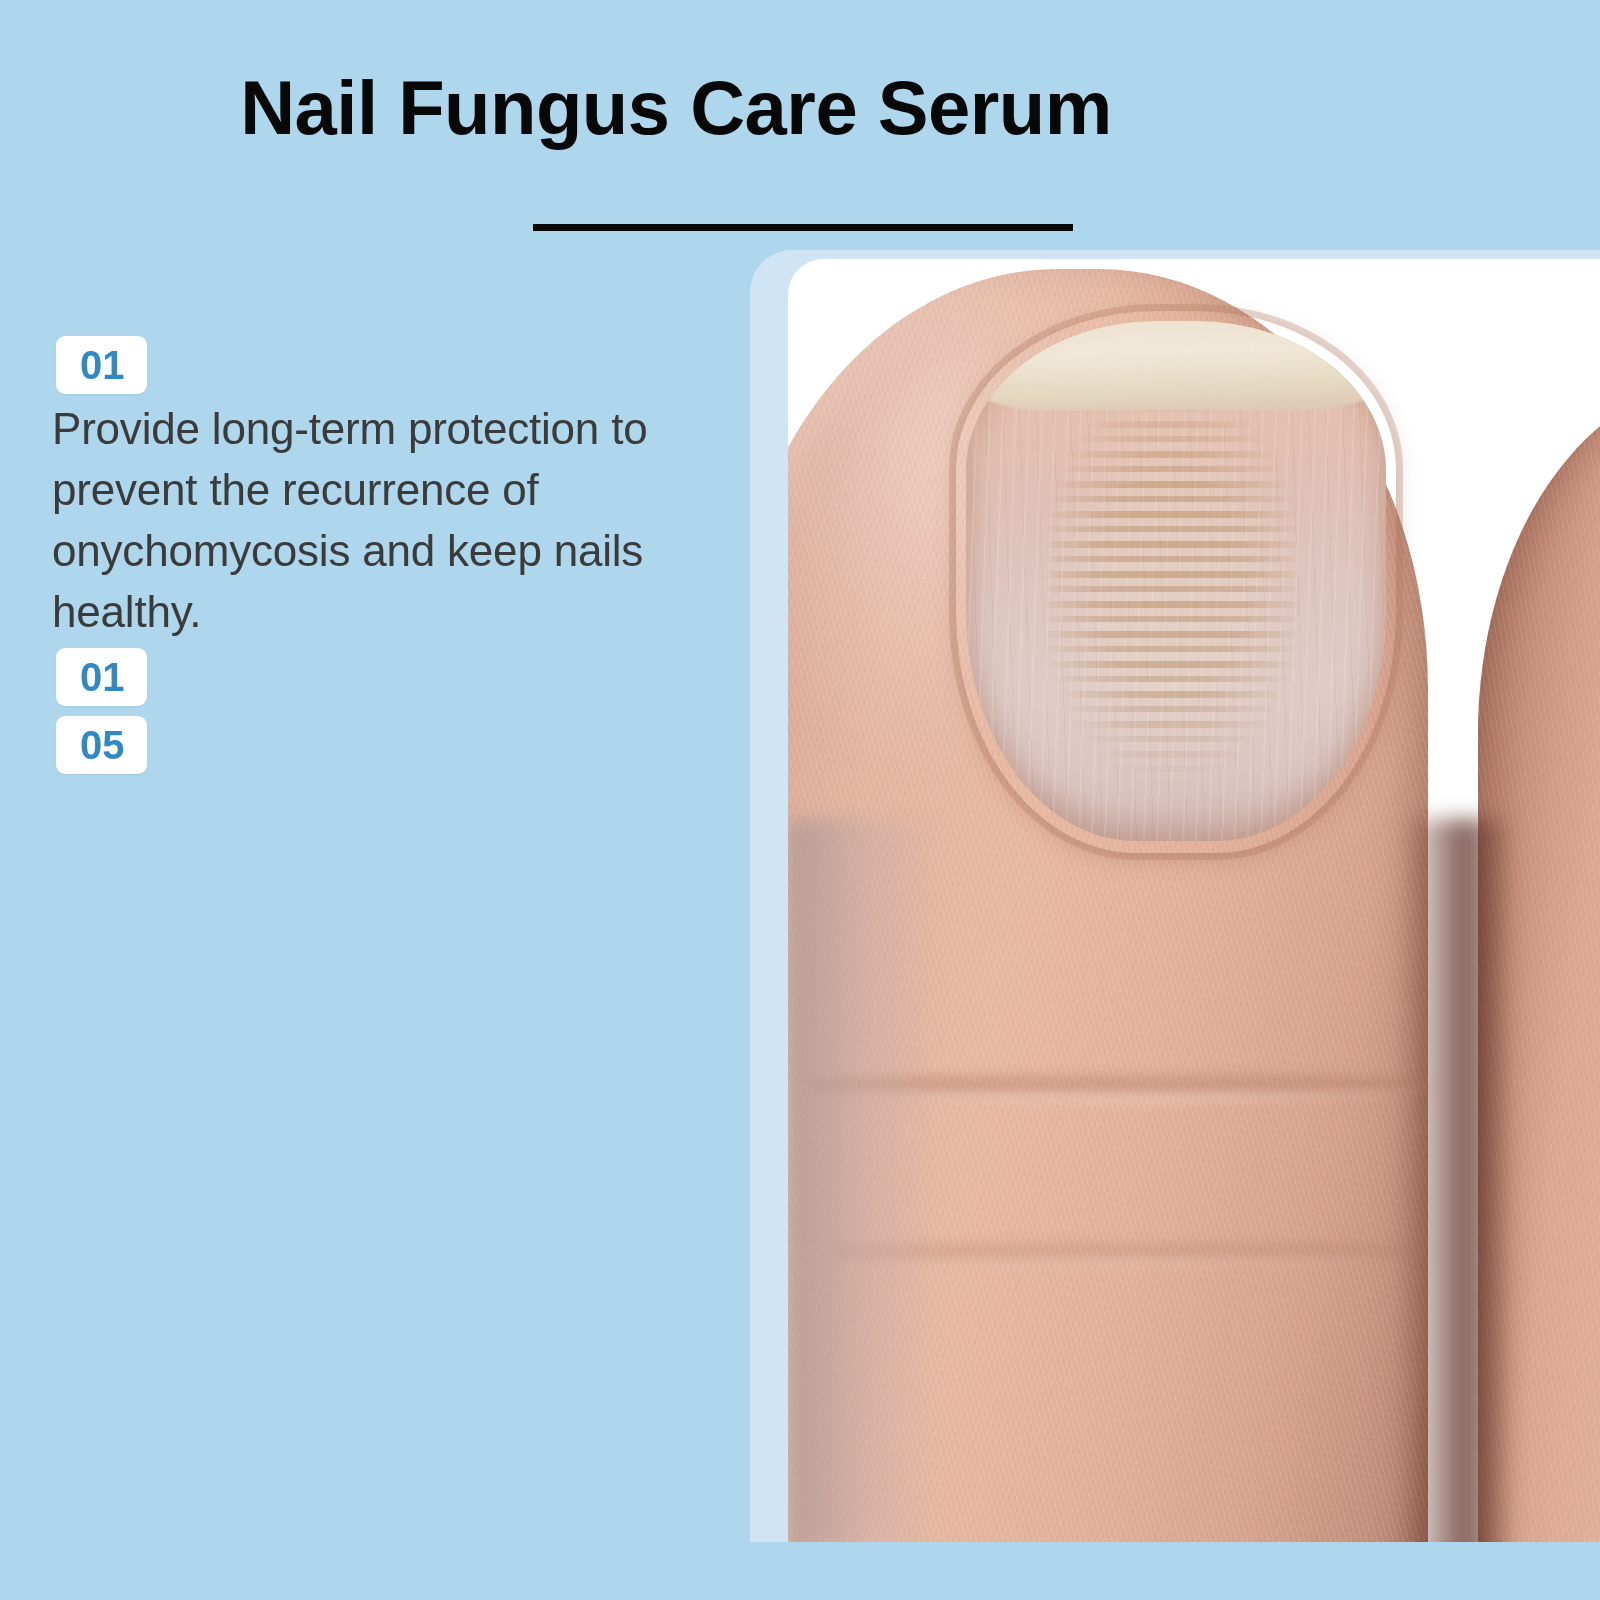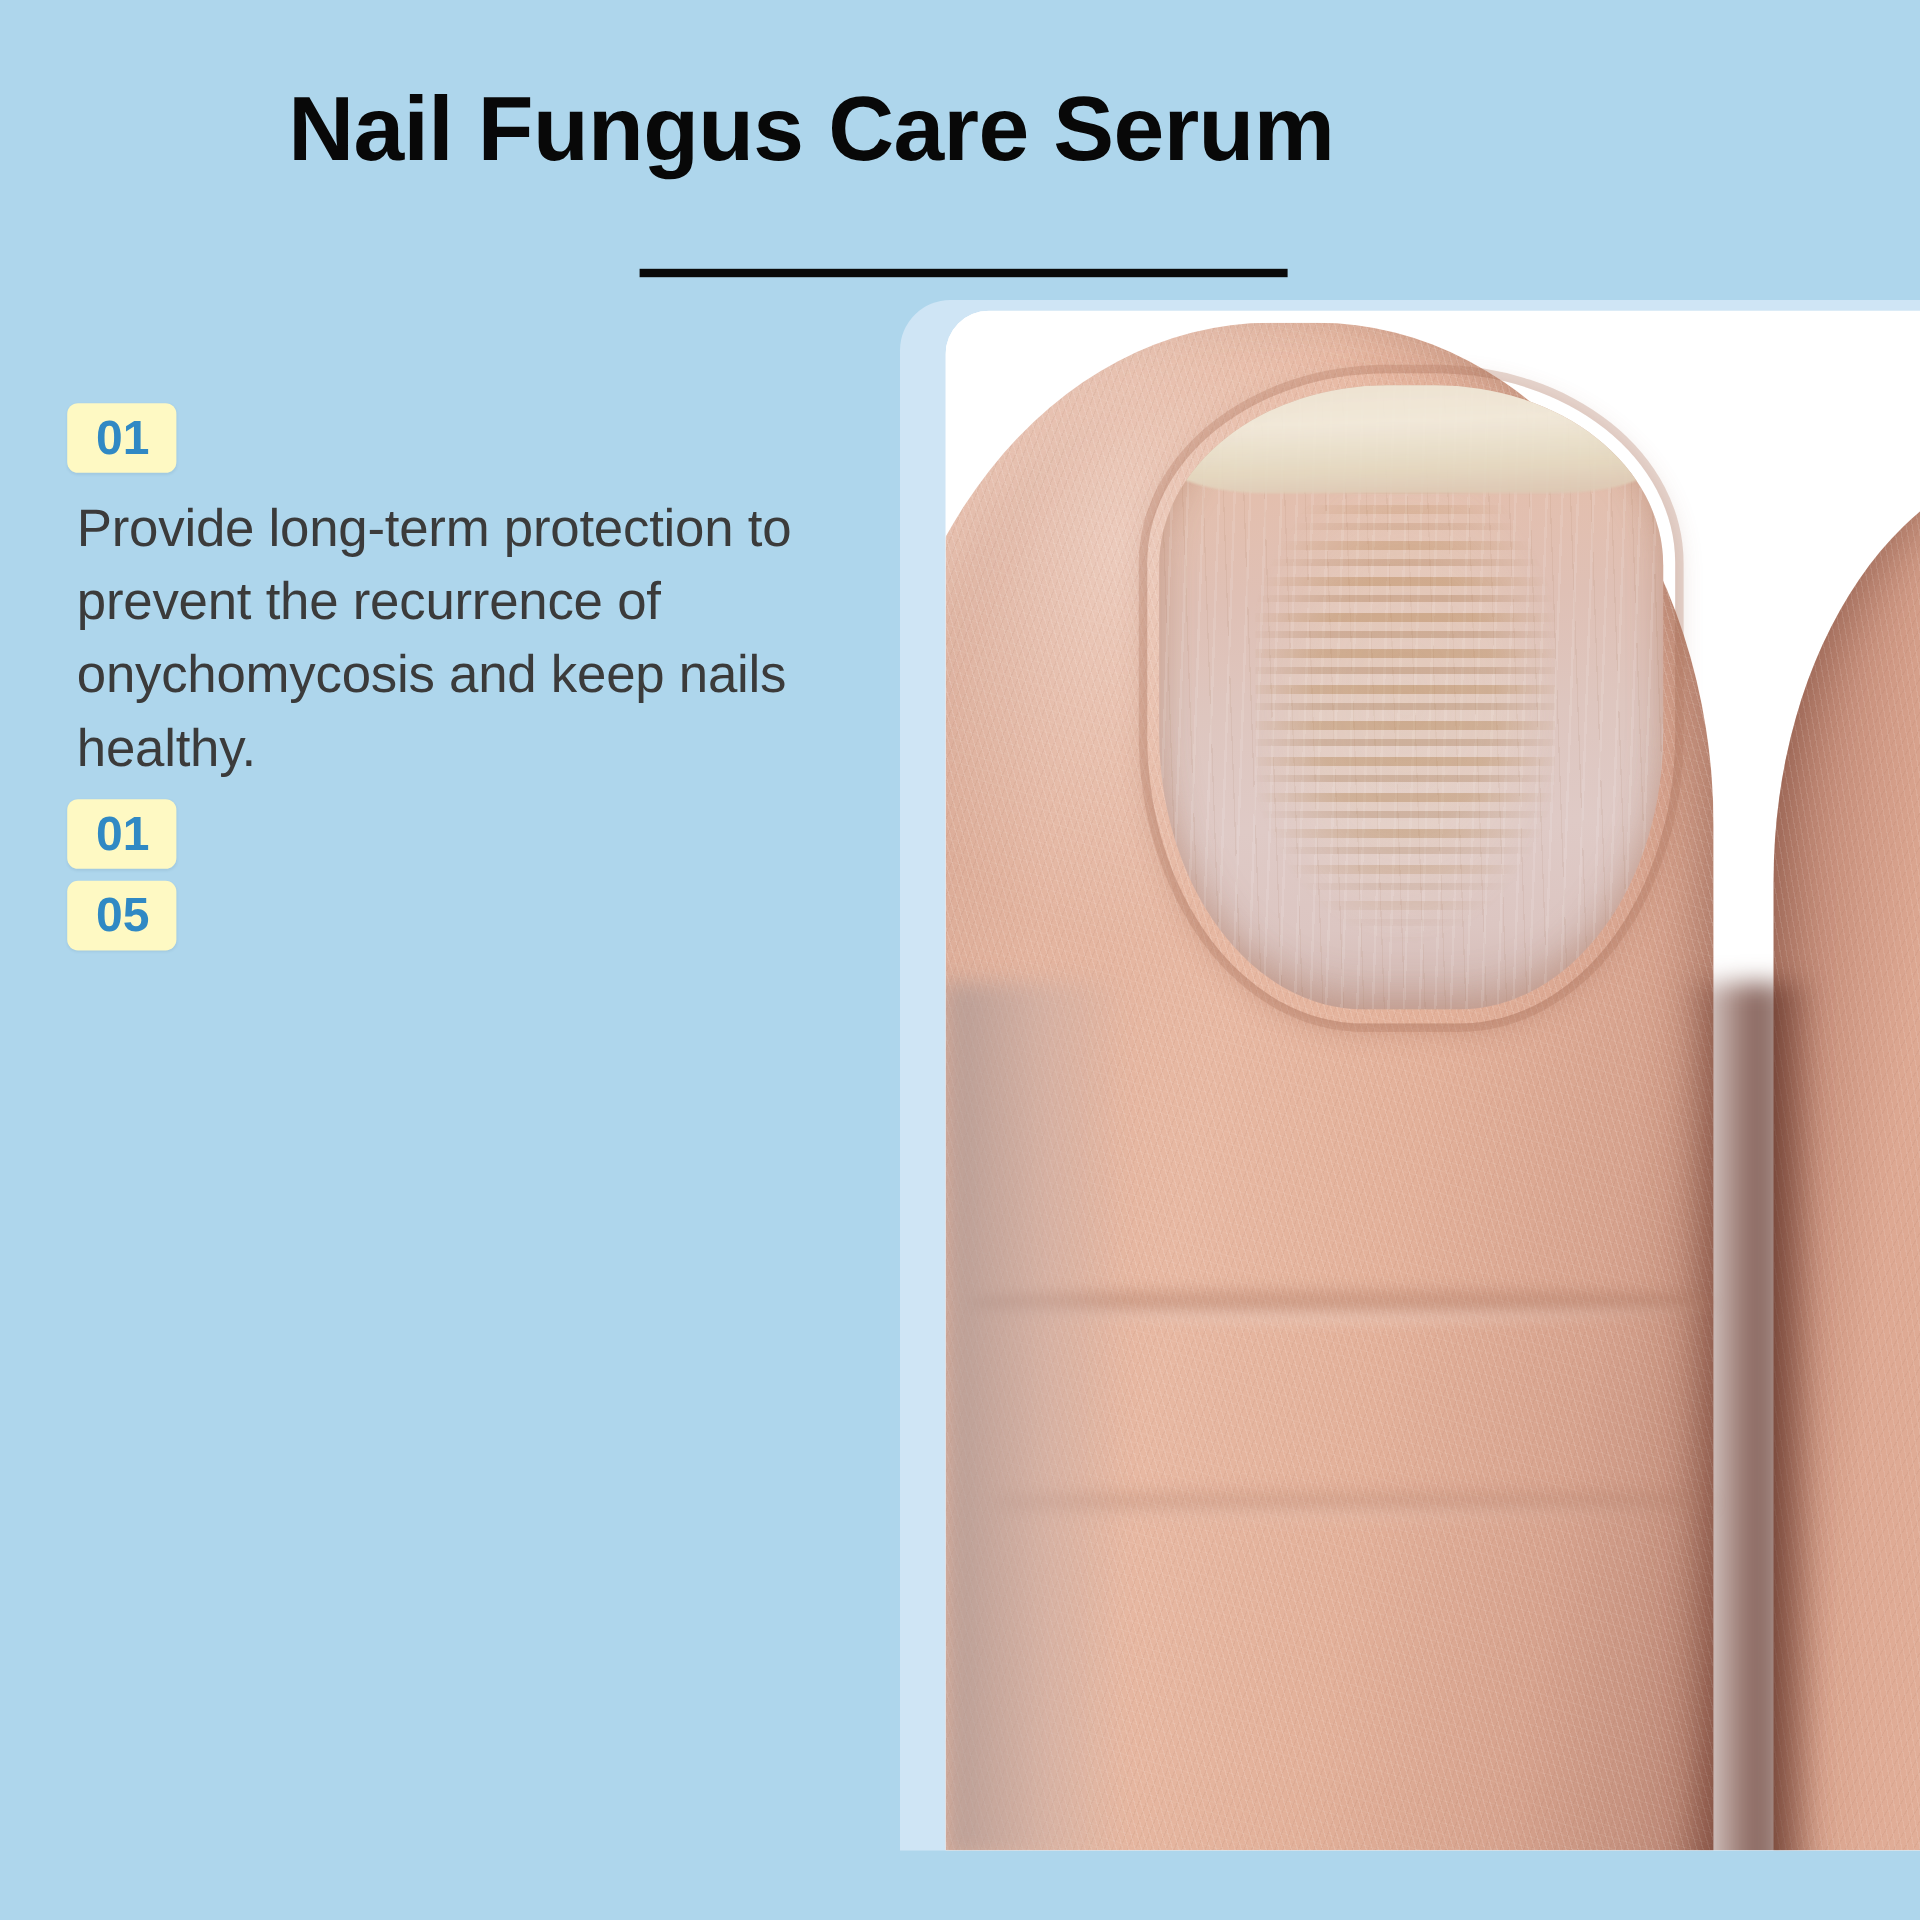--- a/index.html
+++ b/index.html
@@ -44,37 +44,37 @@
     position: absolute;
     left: 52px;
     top: 336px;
     width: 640px;
   }
   .feature-item {
     margin-bottom: 6px;
   }
   .badge {
     display: inline-block;
-    background: #fef9c3;
+    background: #ffffff;
     color: #3089c4;
     font-family: "Liberation Sans", sans-serif;
     font-weight: bold;
     font-size: 40px;
     line-height: 54px;
     border-radius: 9px;
     padding: 2px 22px 2px 24px;
     margin: 0 0 4px 4px;
     box-shadow: 0 1px 2px rgba(60,100,130,0.10);
   }
   .feature-text {
     font-family: "Liberation Sans", sans-serif;
     font-size: 44px;
     line-height: 61px;
     color: #3b3b3b;
-    margin: 12px;
+    margin: 0;
     letter-spacing: -0.2px;
   }
 
   
   .photo-card {
     position: absolute;
     left: 750px;
     top: 250px;
     width: 860px;
     height: 1292px;

